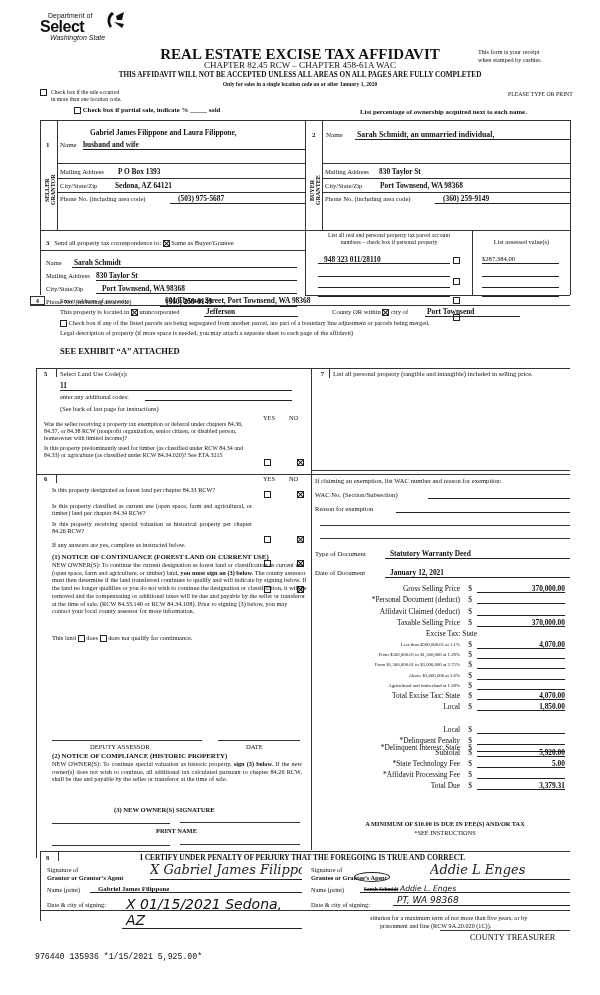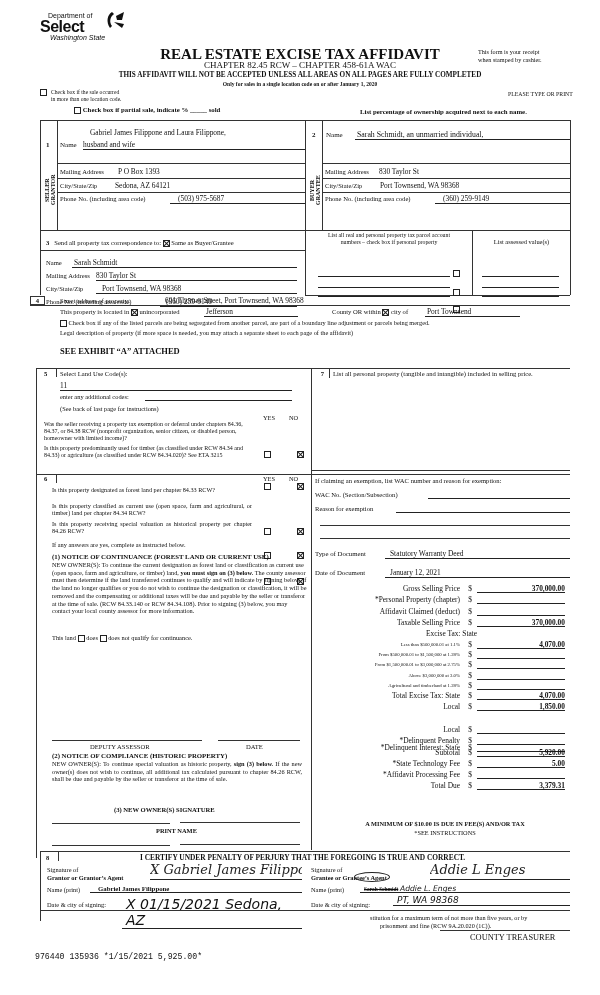--- a/index.html
+++ b/index.html
@@ -7,21 +7,21 @@
   body { font-family: "Liberation Serif", "DejaVu Serif", serif; color: #111; font-size: 6.6px; position: relative; }
   .abs { position: absolute; }
   .b { font-weight: bold; }
   .ul { border-bottom: 1px solid #222; }
   .cb { display: inline-block; width: 7px; height: 7px; border: 1px solid #222; vertical-align: middle; position: relative; background: #fff; }
   .cb.x::before, .cb.x::after { content: ""; position: absolute; left: 2px; top: -1px; width: 1px; height: 7px; background: #222; }
   .cb.x::before { transform: rotate(45deg); }
   .cb.x::after { transform: rotate(-45deg); }
   .hline { position: absolute; height: 1px; background: #333; }
   .vline { position: absolute; width: 1px; background: #333; }
-  .val { font-weight: normal; font-size: 7.4px; }
+  .val { font-weight: bold; font-size: 7.4px; }
   .logo-dept { font-family: "Liberation Sans", sans-serif; font-size: 7px; }
   .logo-rev { font-family: "Liberation Sans", sans-serif; font-size: 16px; font-weight: bold; letter-spacing: -0.5px; line-height: 14px; }
   .logo-wa { font-family: "Liberation Sans", sans-serif; font-size: 7px; font-style: italic; }
   .vert { position: absolute; writing-mode: vertical-rl; transform: rotate(180deg); font-size: 6px; line-height: 6px; text-align: center; }
   .sig { font-family: "DejaVu Serif", serif; font-style: italic; font-size: 13px; color: #222; }
   .hand { font-family: "DejaVu Sans", sans-serif; font-style: italic; font-size: 14px; }
   .mono { font-family: "Liberation Mono", "DejaVu Sans Mono", monospace; }
   .c { text-align: center; }
   .tax-row { position: absolute; left: 320px; width: 245px; height: 10px; text-decoration: underline; }
   .tax-row .lbl { position: absolute; right: 105px; top: 0; white-space: nowrap; font-size: 7.4px; }
@@ -120,20 +120,21 @@
 <div class="abs c" style="left:306px; top:232px; width:166px; font-size:5.8px; line-height:7px;">
   <div>List all real and personal property tax parcel account</div>
   <div>numbers – check box if personal property</div>
 </div>
 <div class="vline" style="left:472px; top:230px; height:65px;"></div>
 <div class="abs c" style="left:473px; top:238px; width:97px; font-size:6.4px;">List assessed value(s)</div>
 
 <div class="hline" style="left:305px; top:295px; width:265px;"></div>
 
 <div id="parcel-rows">
+    <div><div class="abs val ul" style="left:318px; top:255px; width:132px; height:9px; padding-left:6px;">948 323 011/28110</div><span class="cb abs" style="left:453px; top:256px;"></span><div class="abs ul" style="left:482px; top:255px; width:77px; height:9px; font-size:6.6px;">$287,384.00</div></div>
     <div><div class="abs val ul" style="left:318px; top:268px; width:132px; height:9px; padding-left:6px;"></div><span class="cb abs" style="left:453px; top:269px;"></span><div class="abs ul" style="left:482px; top:268px; width:77px; height:9px; font-size:6.6px;"></div></div>
     <div><div class="abs val ul" style="left:318px; top:279px; width:132px; height:9px; padding-left:6px;"></div><span class="cb abs" style="left:453px; top:280px;"></span><div class="abs ul" style="left:482px; top:279px; width:77px; height:9px; font-size:6.6px;"></div></div>
     <div><div class="abs val ul" style="left:318px; top:288px; width:132px; height:9px; padding-left:6px;"></div><span class="cb abs" style="left:453px; top:289px;"></span><div class="abs ul" style="left:482px; top:288px; width:77px; height:9px; font-size:6.6px;"></div></div>
   </div>
 
 <div class="abs b c" style="left:30px; top:296px; width:15px; height:9px; border:1px solid #333; font-size:6.6px; line-height:8px;">4</div>
 <div class="hline" style="left:30px; top:305px; width:540px;"></div>
 <div class="abs" style="left:60px; top:297px; font-size:6.6px;">Street address of property:</div>
 <div class="abs val" style="left:165px; top:296px;">601 Thomas Street, Port Townsend, WA  98368</div>
 <div class="abs" style="left:60px; top:308px; font-size:6.6px;">
@@ -232,21 +233,21 @@
 <div class="abs" style="left:315px; top:569px; font-size:6.8px;">Date of Document</div>
 <div class="abs val ul" style="left:385px; top:568px; width:185px; padding-left:5px;">January 12, 2021</div>
 
 <div id="tax-rows">
     <div class="tax-row" style="top: 584px;">
       <span class="lbl ">Gross Selling Price</span>
       <span class="dol">$</span>
       <span class="amt">370,000.00</span>
     </div>
     <div class="tax-row" style="top: 595.3px;">
-      <span class="lbl ">*Personal Property (chapter)</span>
+      <span class="lbl ">*Personal Document (deduct)</span>
       <span class="dol">$</span>
       <span class="amt"></span>
     </div>
     <div class="tax-row" style="top: 606.6px;">
       <span class="lbl ">Affidavit Claimed (deduct)</span>
       <span class="dol">$</span>
       <span class="amt"></span>
     </div>
     <div class="tax-row" style="top: 617.9px;">
       <span class="lbl ">Taxable Selling Price</span>

